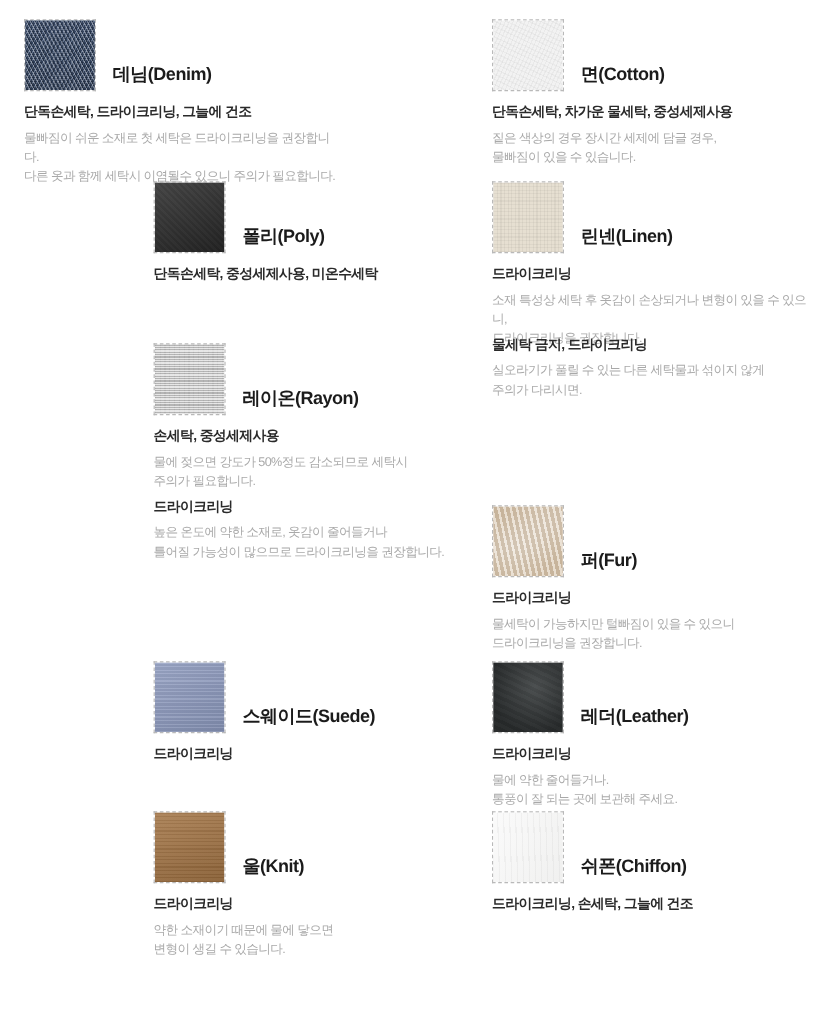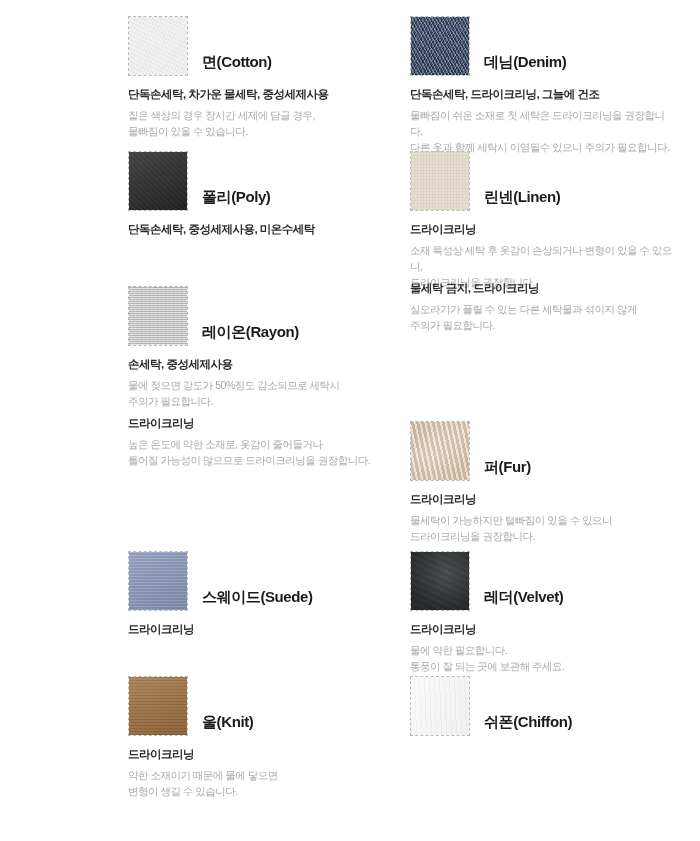--- a/index.html
+++ b/index.html
@@ -165,46 +165,46 @@
     background:
       repeating-linear-gradient(88deg, rgba(0,0,0,0.035) 0 1px, rgba(255,255,255,0) 1px 5px),
       linear-gradient(120deg, #fbfbfb, #f0f0ef);
   }
 </style>
 </head>
 <body>
 
 <div class="guide">
   <div class="grid" id="grid">
+      <div class="card col-right" style="height: 135px;">
+        <div class="swatch-line">
+          <div class="swatch">
+            <div class="tex tex-denim"></div>
+          </div>
+          <div class="fabric-name">데님(Denim)</div>
+        </div>
+        <div class="care-block">
+          <div class="care-head">단독손세탁, 드라이크리닝, 그늘에 건조</div>
+          <div class="care-note">물빠짐이 쉬운 소재로 첫 세탁은 드라이크리닝을 권장합니다.
+다른 옷과 함께 세탁시 이염될수 있으니 주의가 필요합니다.</div>
+        </div>
+      </div>
       <div class="card col-left" style="height: 135px;">
         <div class="swatch-line">
           <div class="swatch">
             <div class="tex tex-cotton"></div>
           </div>
           <div class="fabric-name">면(Cotton)</div>
         </div>
         <div class="care-block">
           <div class="care-head">단독손세탁, 차가운 물세탁, 중성세제사용</div>
           <div class="care-note">짙은 색상의 경우 장시간 세제에 담글 경우,
 물빠짐이 있을 수 있습니다.</div>
         </div>
       </div>
-      <div class="card col-right" style="height: 135px;">
-        <div class="swatch-line">
-          <div class="swatch">
-            <div class="tex tex-denim"></div>
-          </div>
-          <div class="fabric-name">데님(Denim)</div>
-        </div>
-        <div class="care-block">
-          <div class="care-head">단독손세탁, 드라이크리닝, 그늘에 건조</div>
-          <div class="care-note">물빠짐이 쉬운 소재로 첫 세탁은 드라이크리닝을 권장합니다.
-다른 옷과 함께 세탁시 이염될수 있으니 주의가 필요합니다.</div>
-        </div>
-      </div>
       <div class="card col-left" style="height: 135px;">
         <div class="swatch-line">
           <div class="swatch">
             <div class="tex tex-poly"></div>
           </div>
           <div class="fabric-name">폴리(Poly)</div>
         </div>
         <div class="care-block">
           <div class="care-head">단독손세탁, 중성세제사용, 미온수세탁</div>
         </div>
@@ -232,21 +232,21 @@
         <div class="care-block">
           <div class="care-head">손세탁, 중성세제사용</div>
           <div class="care-note">물에 젖으면 강도가 50%정도 감소되므로 세탁시
 주의가 필요합니다.</div>
         </div>
       </div>
       <div class="card col-right" style="height: 135px;">
         <div class="care-block">
           <div class="care-head">물세탁 금지, 드라이크리닝</div>
           <div class="care-note">실오라기가 풀릴 수 있는 다른 세탁물과 섞이지 않게
-주의가 필요합니다.</div>
+주의가 다리시면.</div>
         </div>
       </div>
       <div class="card col-left" style="height: 130px;">
         <div class="care-block">
           <div class="care-head">드라이크리닝</div>
           <div class="care-note">높은 온도에 약한 소재로, 옷감이 줄어들거나
 틀어질 가능성이 많으므로 드라이크리닝을 권장합니다.</div>
         </div>
       </div>
       <div class="card col-right" style="height: 130px;">
@@ -271,25 +271,25 @@
         </div>
         <div class="care-block">
           <div class="care-head">드라이크리닝</div>
         </div>
       </div>
       <div class="card col-right" style="height: 125px;">
         <div class="swatch-line">
           <div class="swatch">
             <div class="tex tex-leather"></div>
           </div>
-          <div class="fabric-name">레더(Velvet)</div>
-        </div>
-        <div class="care-block">
-          <div class="care-head">드라이크리닝</div>
-          <div class="care-note">물에 약한 필요합니다.
+          <div class="fabric-name">레더(Leather)</div>
+        </div>
+        <div class="care-block">
+          <div class="care-head">드라이크리닝</div>
+          <div class="care-note">물에 약한 줄어들거나.
 통풍이 잘 되는 곳에 보관해 주세요.</div>
         </div>
       </div>
       <div class="card col-left" style="height: 120px;">
         <div class="swatch-line">
           <div class="swatch">
             <div class="tex tex-wool"></div>
           </div>
           <div class="fabric-name">울(Knit)</div>
         </div>
@@ -299,15 +299,18 @@
 변형이 생길 수 있습니다.</div>
         </div>
       </div>
       <div class="card col-right" style="height: 120px;">
         <div class="swatch-line">
           <div class="swatch">
             <div class="tex tex-chiffon"></div>
           </div>
           <div class="fabric-name">쉬폰(Chiffon)</div>
         </div>
+        <div class="care-block">
+          <div class="care-head">드라이크리닝, 손세탁, 그늘에 건조</div>
+        </div>
       </div>
     </div>
 </div>
 
 </body></html>

